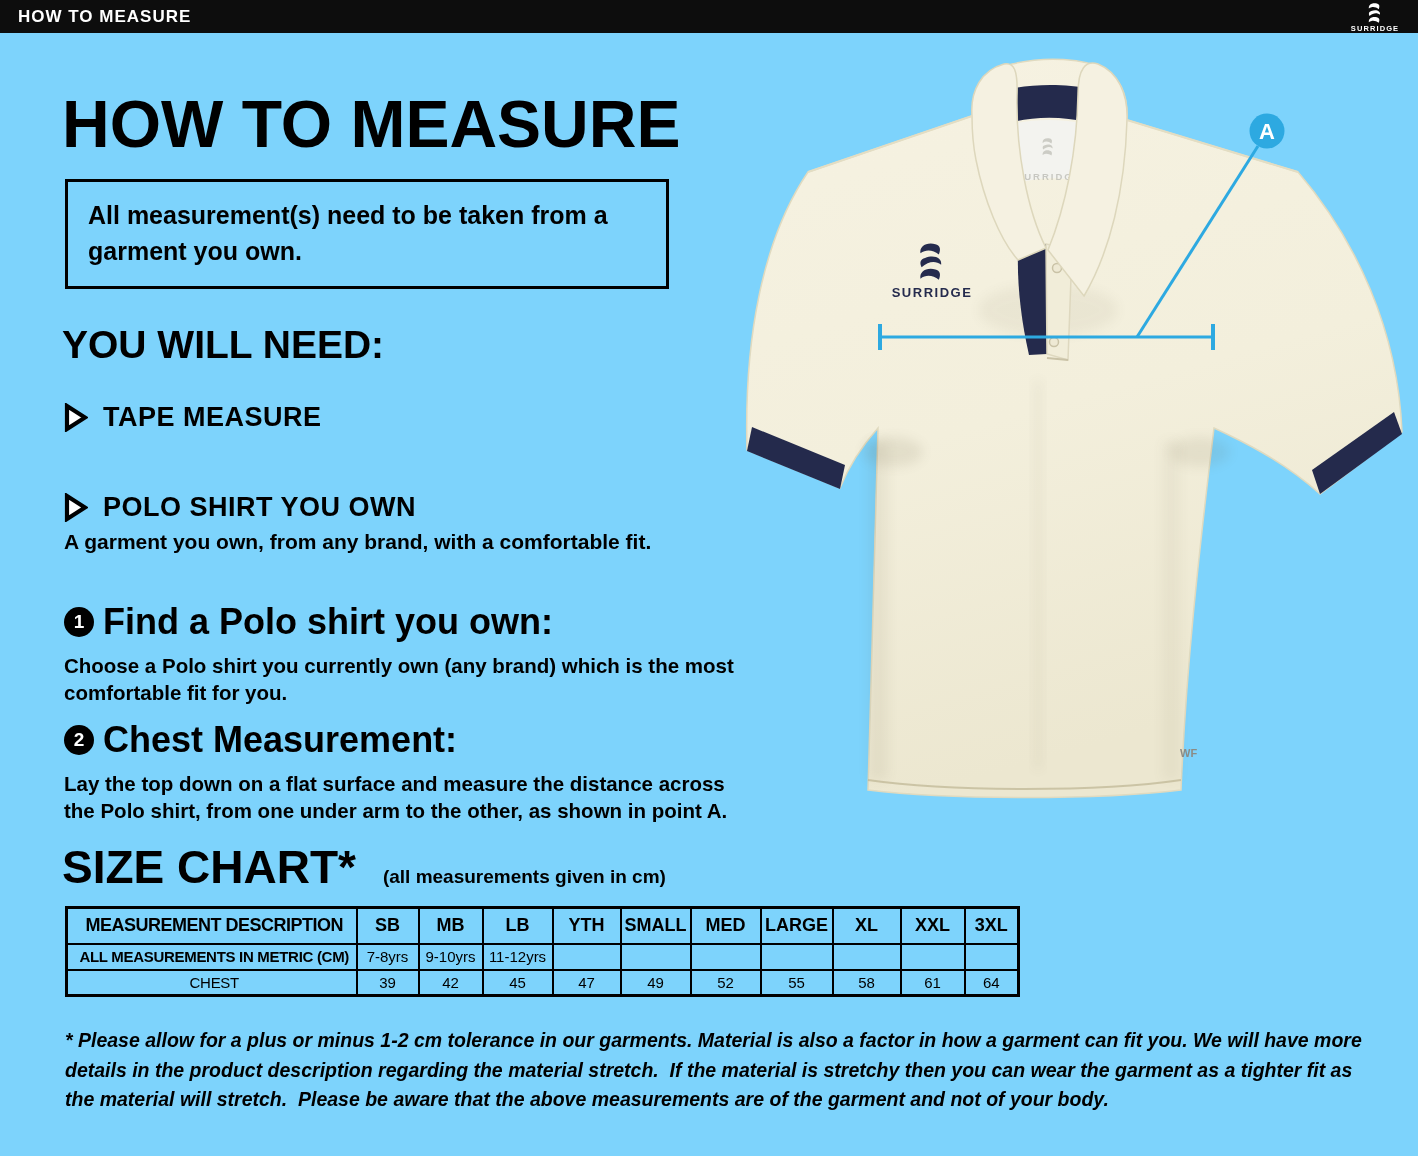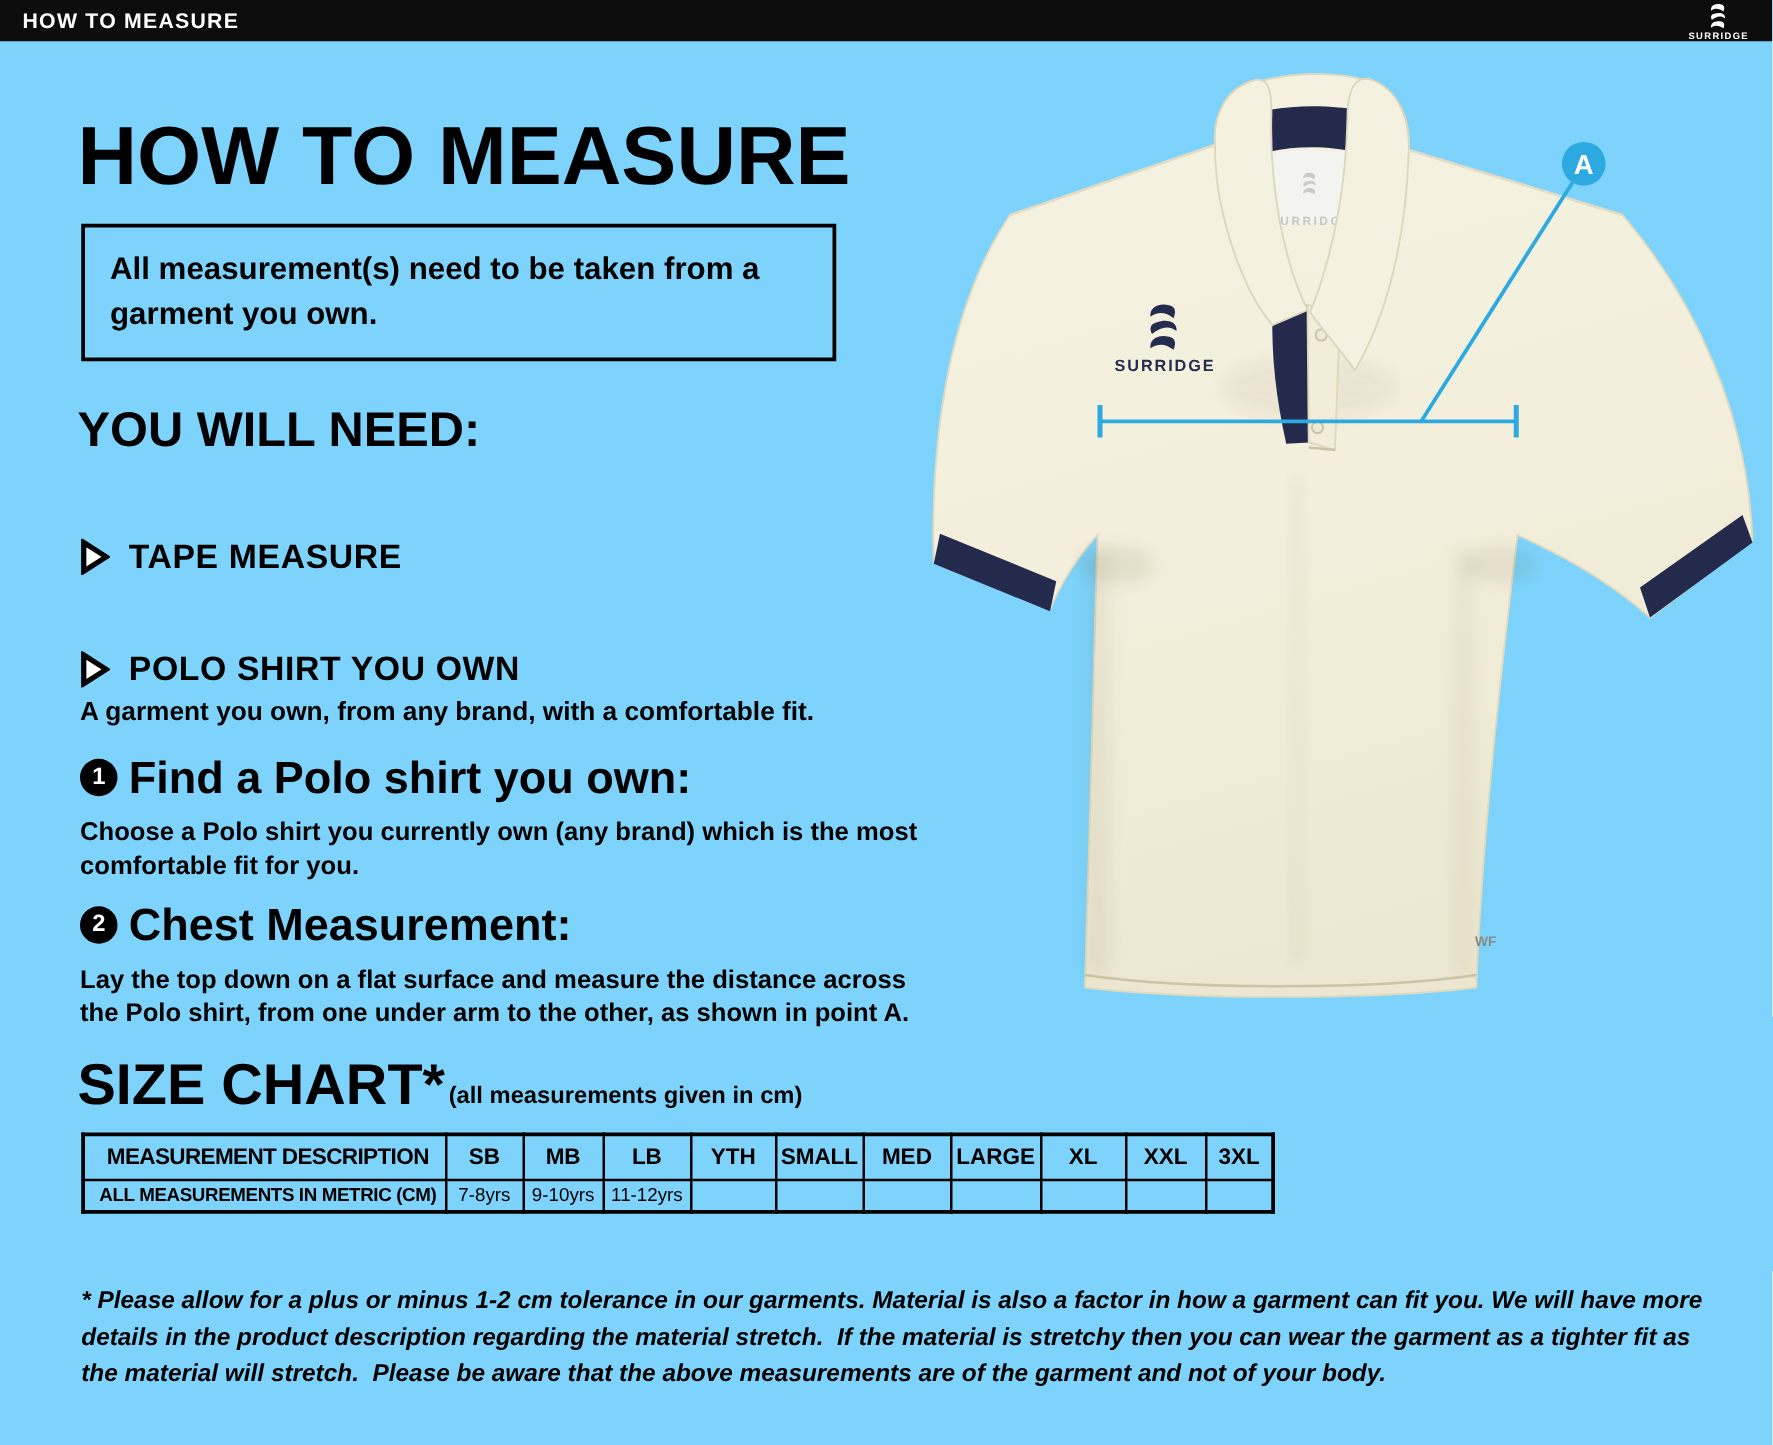--- a/index.html
+++ b/index.html
@@ -13,35 +13,35 @@
   .topbar-title { color:#fff; font-size:17px; font-weight:bold; letter-spacing:1px; }
   .topbar-logo { width:58px; height:31px; margin-top:1px; }
 
   
   .h1 { position:absolute; left:62px; top:86px; font-size:66px; font-weight:bold; letter-spacing:0px; }
   .notice { position:absolute; left:65px; top:179px; width:604px; border:3px solid #000;
             padding:15px 20px 17px 20px; font-size:25px; font-weight:bold; line-height:36px; }
   .ywn { position:absolute; left:62px; top:323px; font-size:39px; font-weight:bold; }
 
   .supply { position:absolute; left:64px; }
-  .supply-head { display:flex; align-items:center; gap:15px;margin-top:28px; }
+  .supply-head { display:flex; align-items:center; gap:15px; }
   .supply-title { font-size:27px; font-weight:bold; letter-spacing:0.5px; }
   .supply-sub { margin-top:7px; font-size:21px; font-weight:bold; }
   .tri { width:24px; height:29px; }
 
   .step { position:absolute; left:64px; }
   .step-head { display:flex; align-items:center; gap:9px; }
   .badge { width:30px; height:30px; border-radius:50%; background:#000; color:#fff;
            display:flex; align-items:center; justify-content:center; font-size:19px; font-weight:bold; }
   .step-title { font-size:36px; font-weight:bold; }
   .step-desc { margin-top:9px; font-size:20.5px; font-weight:bold; line-height:27px; width:690px; }
 
   .sc-head { position:absolute; left:62px; top:840px; display:flex; align-items:flex-end; }
   .sc-title { font-size:46px; font-weight:bold; }
-  .sc-sub { font-size:19px; font-weight:bold; margin-left:3px; margin-bottom:6px; }
+  .sc-sub { font-size:19px; font-weight:bold; margin-left:27px; margin-bottom:6px; }
 
   
   table.size { position:absolute; left:65px; top:906px; width:952px; border-collapse:collapse; table-layout:fixed; }
   table.size th, table.size td { border:2px solid #000; text-align:center; vertical-align:middle; overflow:hidden; white-space:nowrap; }
   table.size { border:3px solid #000; }
   tr.hdr th { height:36px; font-size:18px; font-weight:bold; }
   th.desc-col { font-size:20px; letter-spacing:-0.5px; text-align:left; padding-left:5px; }
   tr.r1 td, tr.r2 td { height:26px; font-size:15px; font-weight:normal; }
   td.row-label { text-align:left; padding-left:5px; font-size:14.5px; letter-spacing:-0.3px; }
   tr.r1 td.row-label { font-weight:bold; }
@@ -156,20 +156,33 @@
       <td>9-10yrs</td>
       <td>11-12yrs</td>
       <td></td>
       <td></td>
       <td></td>
       <td></td>
       <td></td>
       <td></td>
       <td></td>
     </tr>
+    <tr class="r2">
+      <td class="row-label">CHEST</td>
+      <td>39</td>
+      <td>42</td>
+      <td>45</td>
+      <td>47</td>
+      <td>49</td>
+      <td>52</td>
+      <td>55</td>
+      <td>58</td>
+      <td>61</td>
+      <td>64</td>
+    </tr>
   </tbody>
     </table>
 
   <div class="footnote">* Please allow for a plus or minus 1-2 cm tolerance in our garments. Material is also a factor in how a garment can fit you. We will have more details in the product description regarding the material stretch.  If the material is stretchy then you can wear the garment as a tighter fit as the material will stretch.  Please be aware that the above measurements are of the garment and not of your body.</div>
 
   <svg class="shirt-wrap" viewBox="700 48 718 772">
     <defs>
       <linearGradient id="cream" x1="0" y1="0" x2="0.25" y2="1">
         <stop offset="0" stop-color="#f6f2e2"></stop>
         <stop offset="0.55" stop-color="#f3efdc"></stop>

